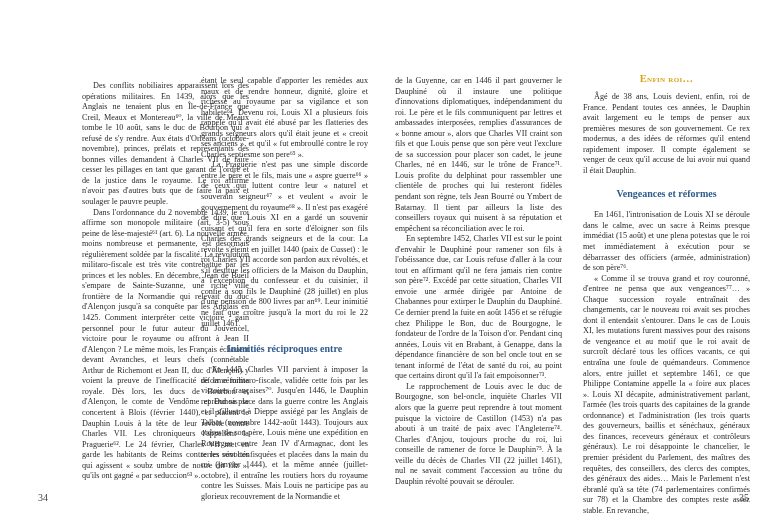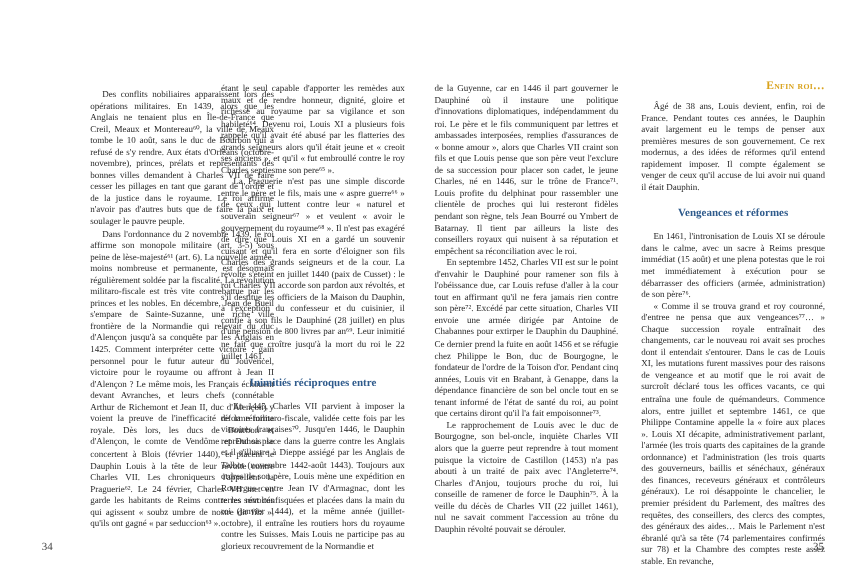--- a/index.html
+++ b/index.html
@@ -7,21 +7,21 @@
          font-family:"Liberation Serif", "DejaVu Serif", serif; color:#2a2a2a; }
   .col { position:absolute; top:81px; width:167px; font-size:8.2px; line-height:10.55px;
          text-align:justify; hyphens:auto; }
   .col p { margin:0; text-indent:11px; }
   .col p.noind { text-indent:0; }
   #c1 { left:37px;margin-left:45px; }
   #c2 { left:201px; top:76px; }
   #c3 { left:395px; top:76px; }
   #c4 { left:583px; top:92px; }
   .h-blue { color:#2f5b8c; font-weight:bold; text-align:center; font-size:10px; line-height:12px; margin:14px 0 10px 0; }
-  .h-gold { position:absolute; left:583px; top:73px; width:167px; text-align:right;
+  .h-gold { position:absolute; left:583px; top:73px; width:167px; text-align:center;
             color:#d9a21b; font-weight:bold; font-size:10.5px; font-variant:small-caps; letter-spacing:0.3px; }
   #c4 .h-blue { margin:12px 0 10px 0; }
   .pgnum { position:absolute; top:492px; font-size:10px; color:#444; }
   #pn-left { left:38px; }
   #pn-right { left:739px; }
 </style>
 </head>
 <body>
 
 <div id="c1" class="col">

